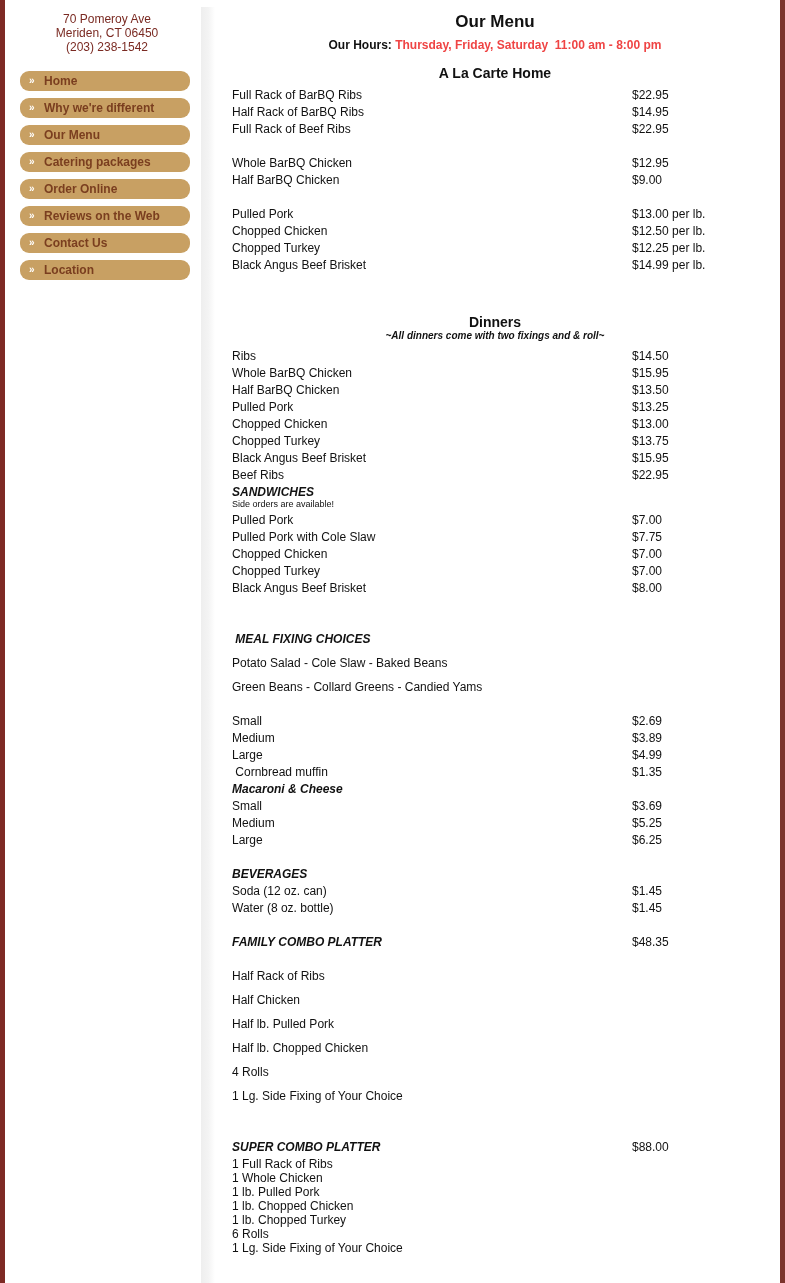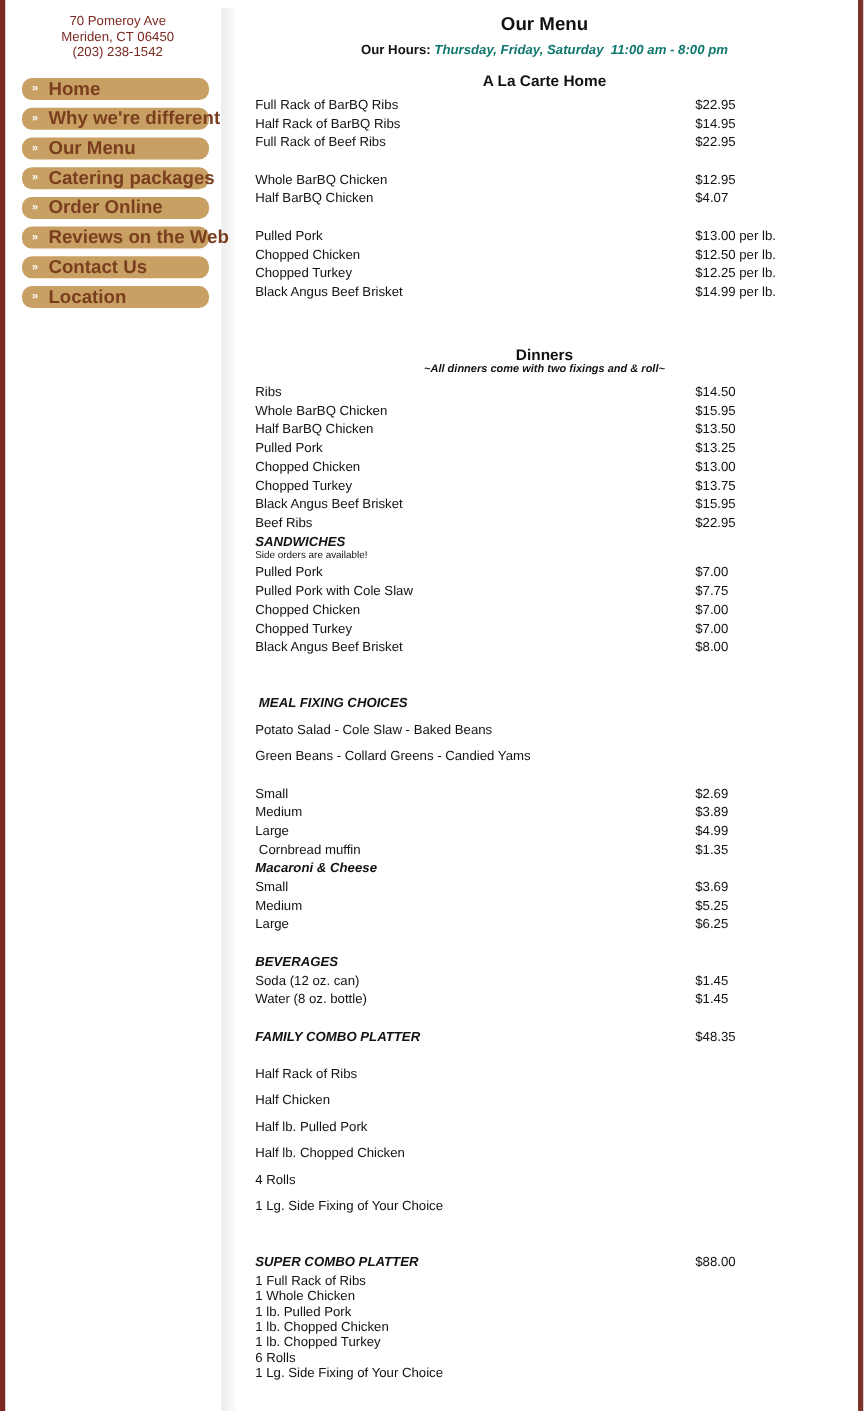--- a/index.html
+++ b/index.html
@@ -40,36 +40,36 @@
     position: relative;
     cursor: pointer;
   }
   .nav .icon {
     position: absolute; left: 9px; top: 4px; width: 12px; height: 12px;
     color: #ffffff; font-size: 10px; line-height: 12px; font-weight: bold;
     letter-spacing: -3px;
   }
   .nav .label {
     position: absolute; left: 24px; top: 3px;
-    color: #7a3e1f; font-size: 17px; font-weight: bold; line-height: 14px;
+    color: #7a3e1f; font-size: 12px; font-weight: bold; line-height: 14px;
     white-space: nowrap;
   }
   .content {
     position: absolute; left: 215px; top: 0; width: 560px;
     color: #111111;
   }
   .page-title {
     position: absolute; left: 0; top: 12px; width: 560px; text-align: center;
     font-size: 17px; font-weight: bold; line-height: 20px;
   }
   .hours {
     position: absolute; left: 0; top: 38px; width: 560px; text-align: center;
     font-size: 12px; font-weight: bold; line-height: 14px;
   }
-  .hours .red { color: #0f766e; font-style: italic; }
+  .hours .red { color: #ef4444; }
   .section-title {
     position: absolute; left: 0; width: 560px; text-align: center;
     font-size: 14px; font-weight: bold; line-height: 16px;
   }
   .section-sub {
     position: absolute; left: 0; width: 560px; text-align: center;
     font-size: 10px; font-weight: bold; font-style: italic; line-height: 12px;
   }
   .row {
     position: absolute; left: 17px; width: 540px; height: 15px;
@@ -150,21 +150,21 @@
   <div class="row" style="top:122px;">
       <span class="name">Full Rack of Beef Ribs</span>
       <span class="price">$22.95</span>
     </div>
   <div class="row" style="top:156px;">
       <span class="name">Whole BarBQ Chicken</span>
       <span class="price">$12.95</span>
     </div>
   <div class="row" style="top:173px;">
       <span class="name">Half BarBQ Chicken</span>
-      <span class="price">$4.07</span>
+      <span class="price">$9.00</span>
     </div>
   <div class="row" style="top:207px;">
       <span class="name">Pulled Pork</span>
       <span class="price">$13.00 per lb.</span>
     </div>
   <div class="row" style="top:224px;">
       <span class="name">Chopped Chicken</span>
       <span class="price">$12.50 per lb.</span>
     </div>
   <div class="row" style="top:241px;">

